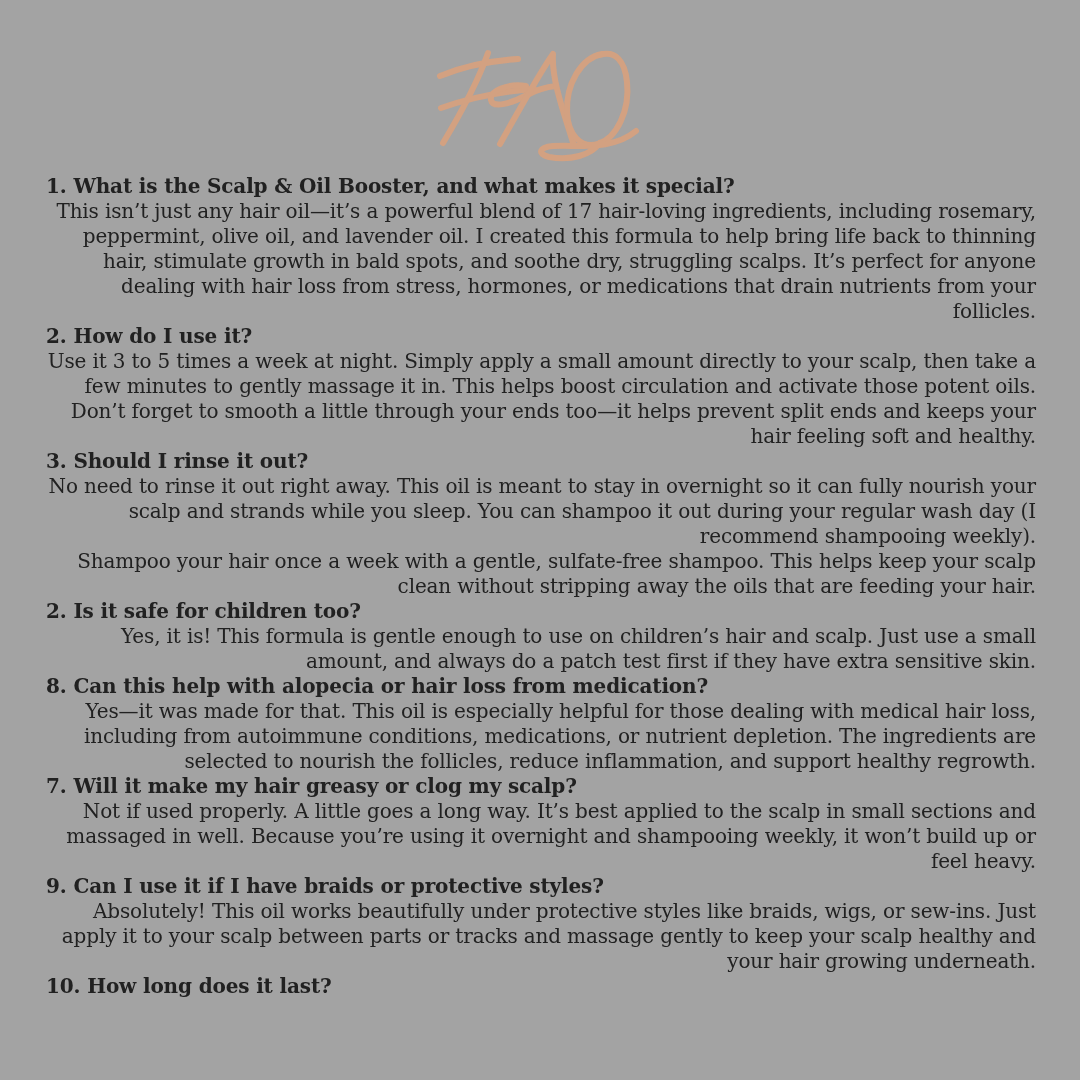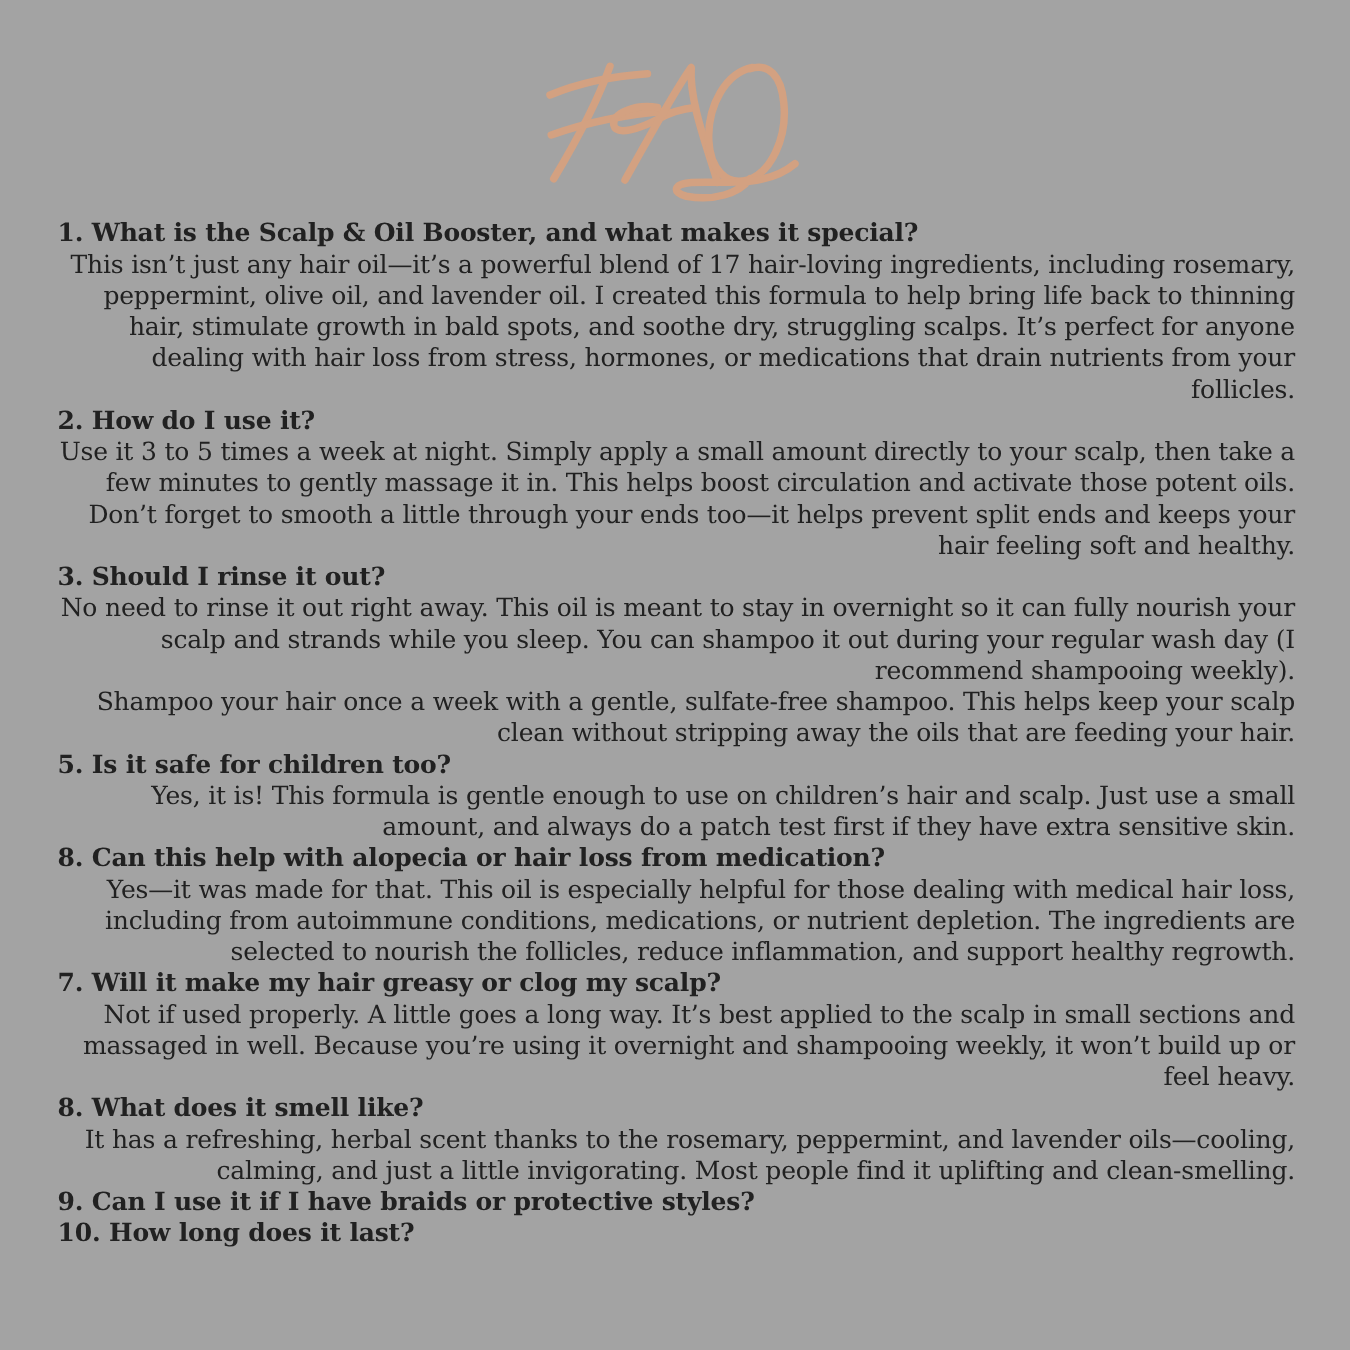--- a/index.html
+++ b/index.html
@@ -84,41 +84,38 @@
     <section class="faq-item">
       <h2>3. Should I rinse it out?</h2>
       <p>No need to rinse it out right away. This oil is meant to stay in overnight so it can fully nourish your scalp and strands while you sleep. You can shampoo it out during your regular wash day (I recommend shampooing weekly).</p>
     </section>
 
     <section class="faq-item">
       <p>Shampoo your hair once a week with a gentle, sulfate-free shampoo. This helps keep your scalp clean without stripping away the oils that are feeding your hair.</p>
     </section>
 
     <section class="faq-item">
-      <h2>5. Is it safe for children too?</h2>
+      <h2>2. Is it safe for children too?</h2>
       <p>Yes, it is! This formula is gentle enough to use on children’s hair and scalp. Just use a small amount, and always do a patch test first if they have extra sensitive skin.</p>
     </section>
 
     <section class="faq-item">
       <h2>8. Can this help with alopecia or hair loss from medication?</h2>
       <p>Yes—it was made for that. This oil is especially helpful for those dealing with medical hair loss, including from autoimmune conditions, medications, or nutrient depletion. The ingredients are selected to nourish the follicles, reduce inflammation, and support healthy regrowth.</p>
     </section>
 
     <section class="faq-item">
       <h2>7. Will it make my hair greasy or clog my scalp?</h2>
       <p>Not if used properly. A little goes a long way. It’s best applied to the scalp in small sections and massaged in well. Because you’re using it overnight and shampooing weekly, it won’t build up or feel heavy.</p>
     </section>
 
-    <section class="faq-item">
-      <h2>8. What does it smell like?</h2>
-      <p>It has a refreshing, herbal scent thanks to the rosemary, peppermint, and lavender oils—cooling, calming, and just a little invigorating. Most people find it uplifting and clean-smelling.</p>
-    </section>
 
     <section class="faq-item">
       <h2>9. Can I use it if I have braids or protective styles?</h2>
+      <p>Absolutely! This oil works beautifully under protective styles like braids, wigs, or sew-ins. Just apply it to your scalp between parts or tracks and massage gently to keep your scalp healthy and your hair growing underneath.</p>
     </section>
 
     <section class="faq-item">
       <h2>10. How long does it last?</h2>
 
     </section>
 
   </div>
 </div>
 

